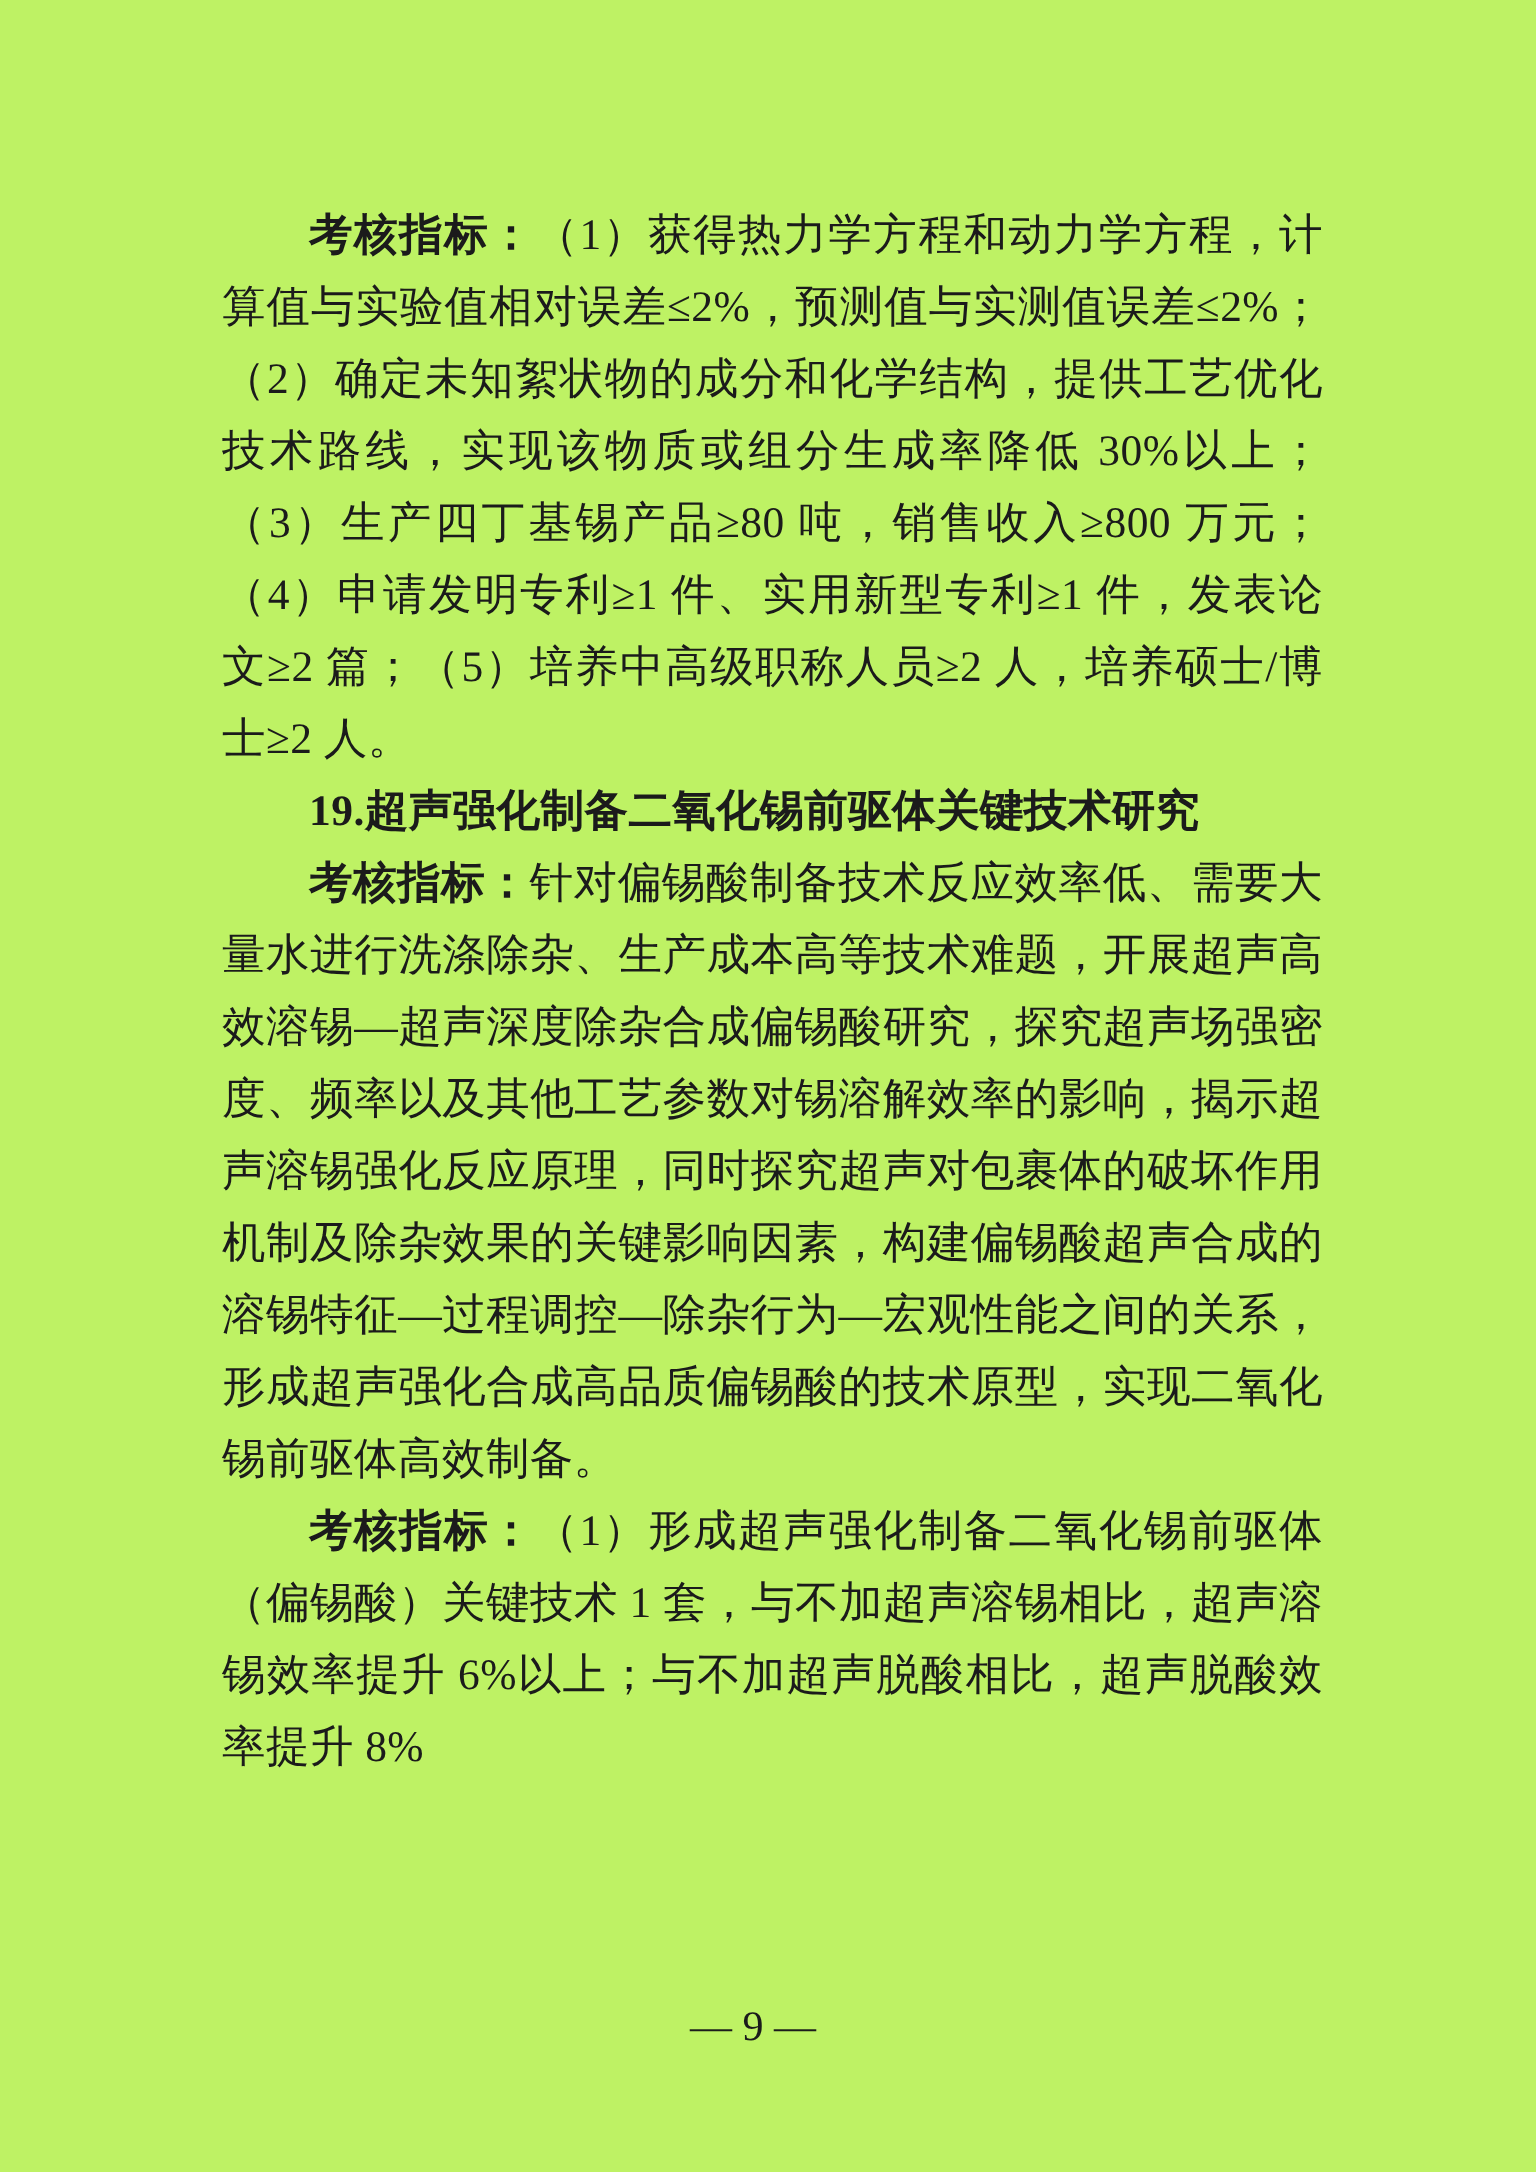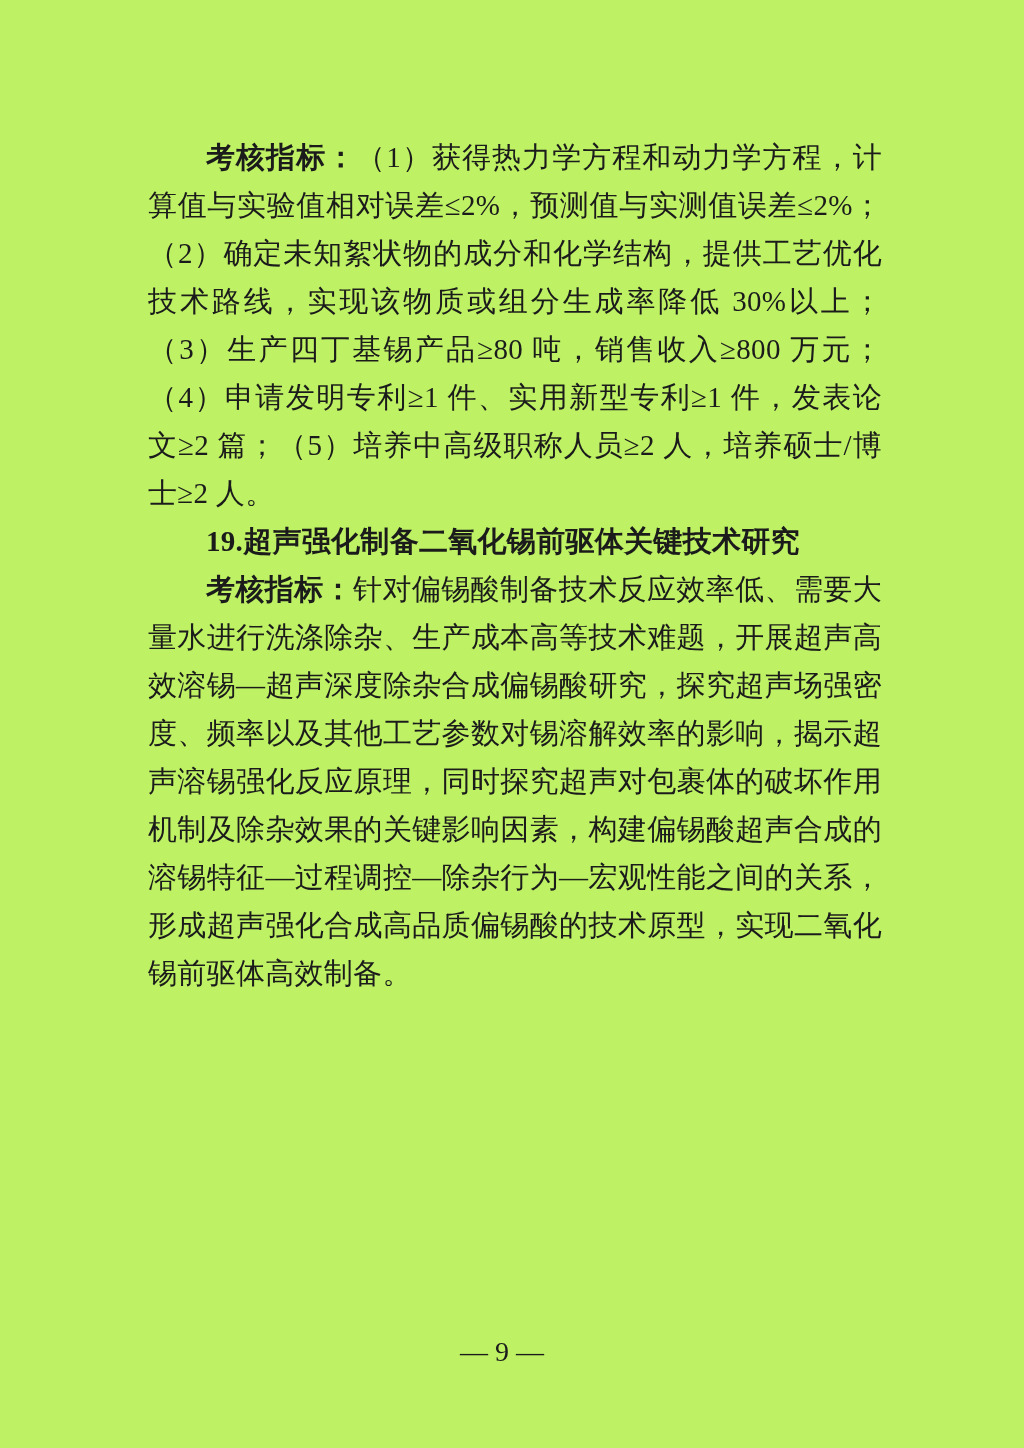--- a/index.html
+++ b/index.html
@@ -58,17 +58,18 @@
   <div class="content">
 
     <p class="para"><span class="para-label">考核指标：</span><span>（1）获得热力学方程和动力学方程，计算值与实验值相对误差≤2%，预测值与实测值误差≤2%；（2）确定未知絮状物的成分和化学结构，提供工艺优化技术路线，实现该物质或组分生成率降低 30%以上；（3）生产四丁基锡产品≥80 吨，销售收入≥800 万元；（4）申请发明专利≥1 件、实用新型专利≥1 件，发表论文≥2 篇；（5）培养中高级职称人员≥2 人，培养硕士/博士≥2 人。</span></p>
 
 
 
     <p class="section-heading"><span>19.超声强化制备二氧化锡前驱体关键技术研究</span></p>
 
     <p class="para"><span class="para-label">考核指标：</span><span>针对偏锡酸制备技术反应效率低、需要大量水进行洗涤除杂、生产成本高等技术难题，开展超声高效溶锡—超声深度除杂合成偏锡酸研究，探究超声场强密度、频率以及其他工艺参数对锡溶解效率的影响，揭示超声溶锡强化反应原理，同时探究超声对包裹体的破坏作用机制及除杂效果的关键影响因素，构建偏锡酸超声合成的溶锡特征—过程调控—除杂行为—宏观性能之间的关系，形成超声强化合成高品质偏锡酸的技术原型，实现二氧化锡前驱体高效制备。</span></p>
 
+    <p class="para"><span class="para-label">考核指标：</span><span>（1）形成超声强化制备二氧化锡前驱体（偏锡酸）关键技术 1 套，与不加超声溶锡相比，超声溶锡效率提升 6%以上；与不加超声脱酸相比，超声脱酸效率提升 8%</span></p>
 
   </div>
 
   <div class="footer">— 9 —</div>
 </div>
 
 </body></html>

